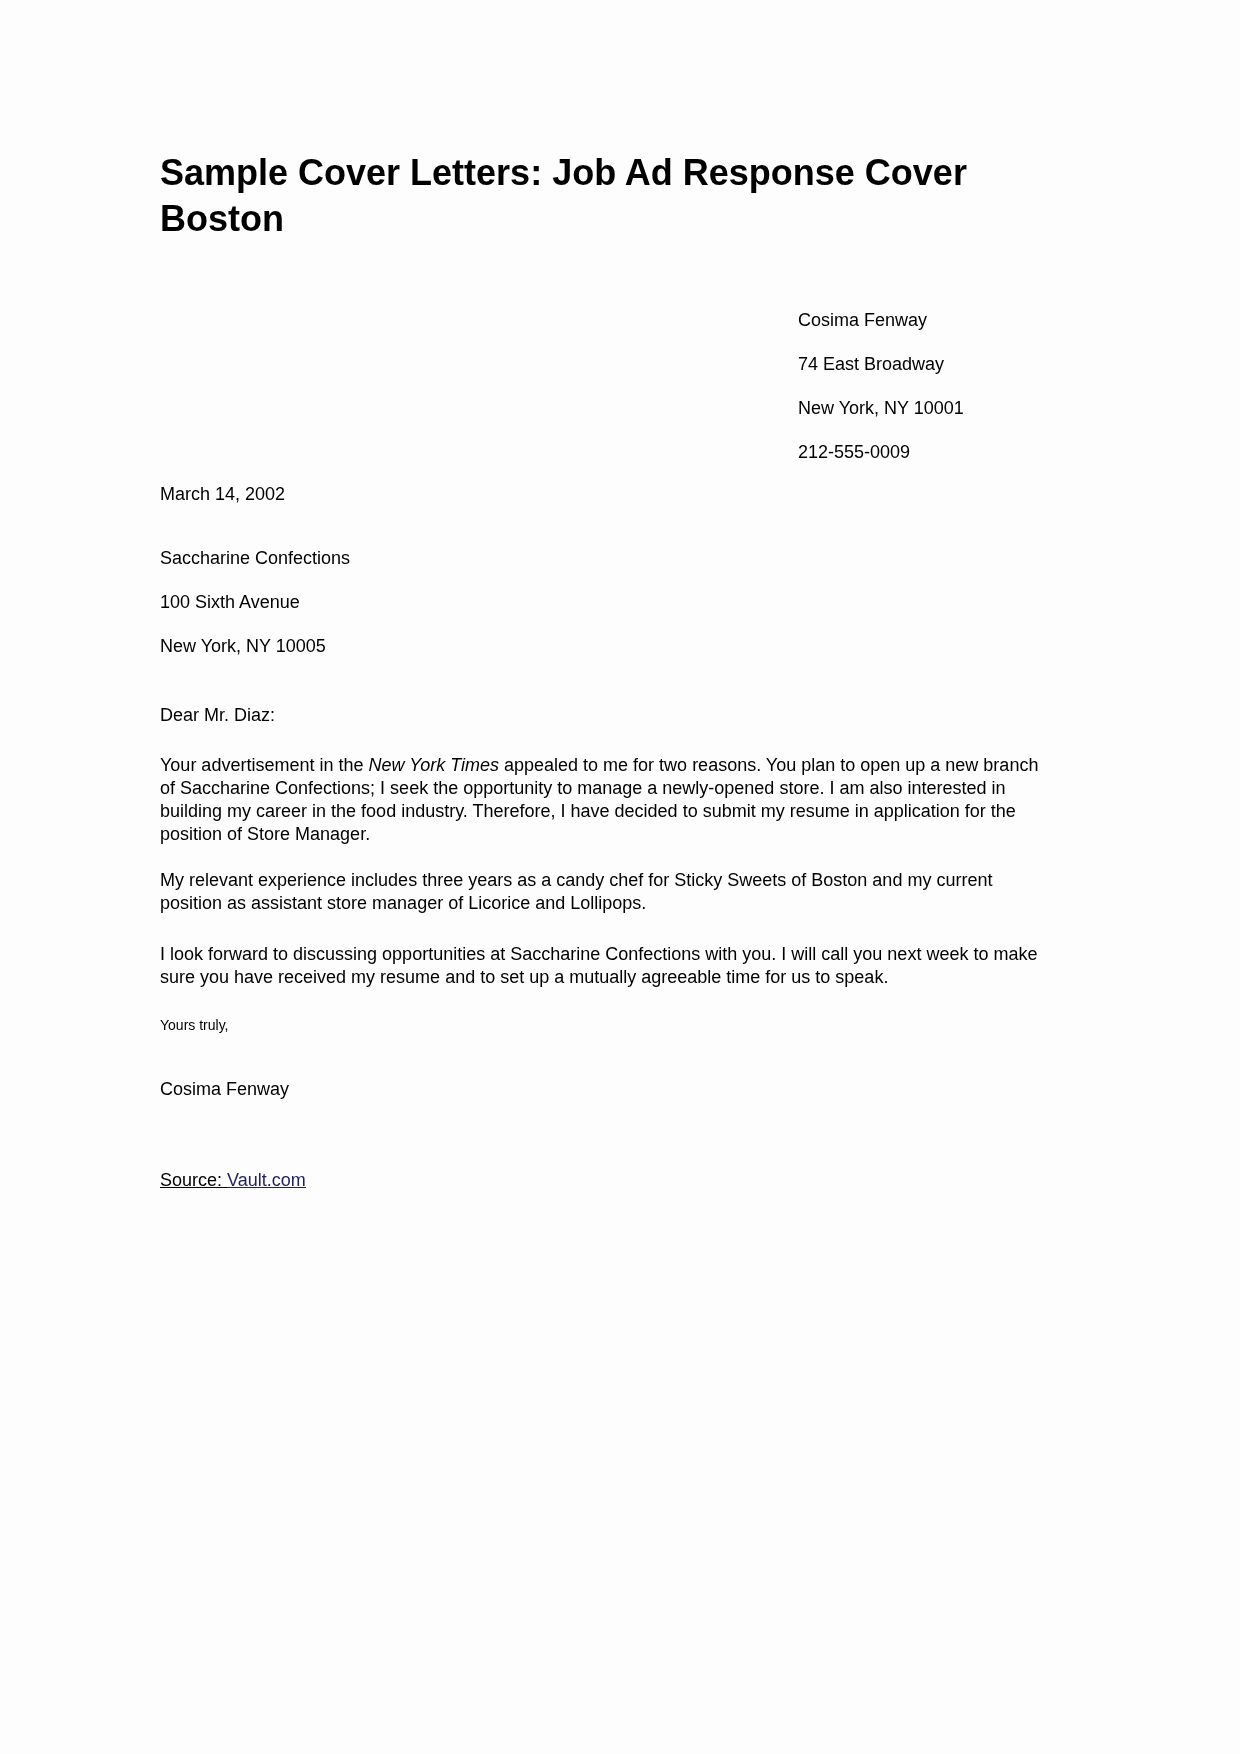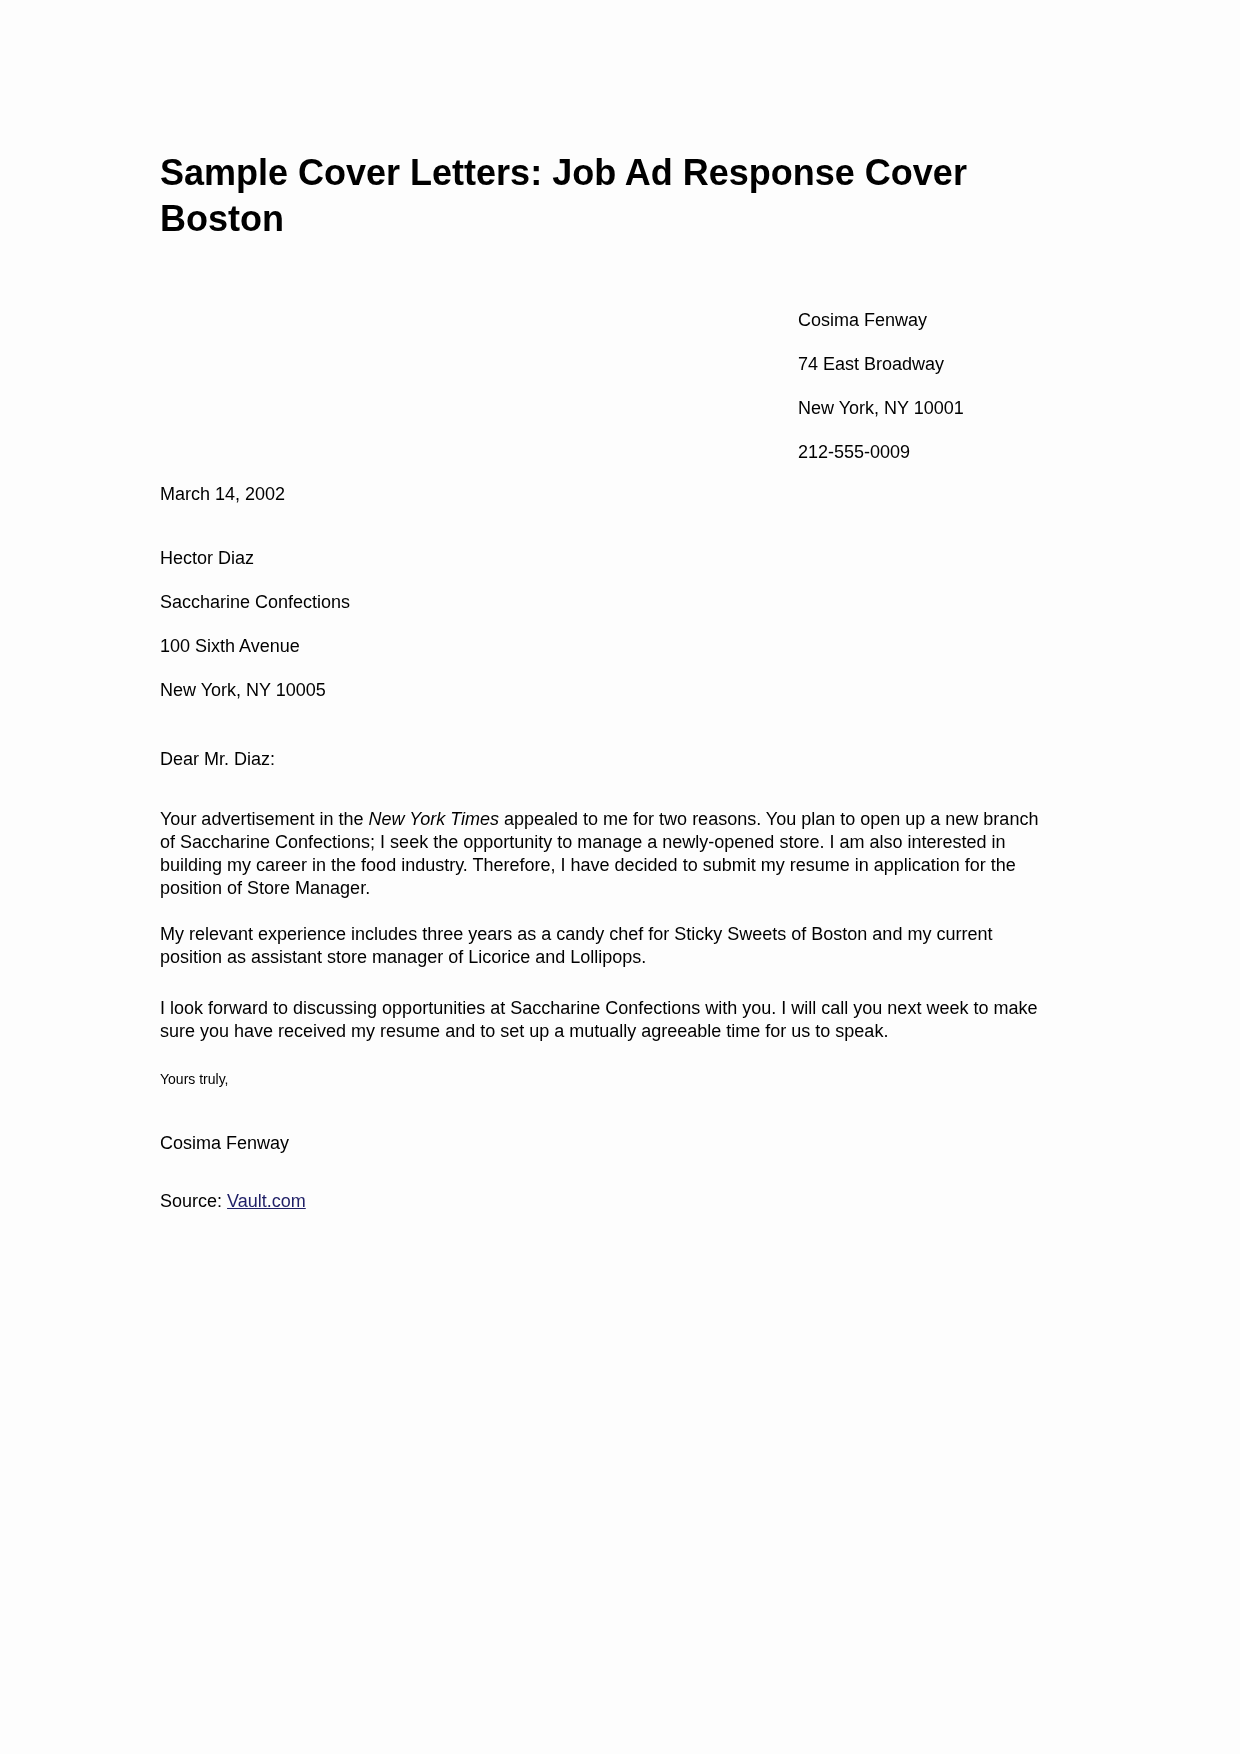--- a/index.html
+++ b/index.html
@@ -48,38 +48,39 @@
   .salutation{
     font-size:18px;
     line-height:22px;
     margin-top:25px;
   }
   .para{
     font-size:18px;
     line-height:23px;
     max-width:880px;
   }
-  .para-1{margin-top:38px;}
+  .para-1{margin-top:28px;}
   .para-2{margin-top:23px;}
   .para-3{margin-top:28px;}
   .italic{font-style:italic;}
   .closing{
     font-size:14px;
     line-height:22px;
     margin-top:25px;
   }
   .signature{
     font-size:18px;
     line-height:22px;
     margin-top:42px;
   }
   .source-line{
     font-size:18px;
     line-height:22px;
-    margin-top:36px;
+    margin-top:69px;
+    text-decoration:underline;
   }
   .source-link{
     color:var(--link-color);
     text-decoration:underline;
     cursor:pointer;
   }
 </style>
 </head>
 <body>
 
@@ -92,21 +93,20 @@
   <div class="address-block sender-block">
     <div>Cosima Fenway</div>
     <div>74 East Broadway</div>
     <div>New York, NY 10001</div>
     <div>212-555-0009</div>
   </div>
 
   <div class="date-line">March 14, 2002</div>
 
   <div class="address-block recipient-block">
-    <div>Hector Diaz</div>
     <div>Saccharine Confections</div>
     <div>100 Sixth Avenue</div>
     <div>New York, NY 10005</div>
   </div>
 
   <div class="salutation">Dear Mr. Diaz:</div>
 
   <p class="para para-1"><span>Your advertisement in the </span><span class="italic">New York Times</span><span> appealed to me for two reasons. You plan to open up a new branch of Saccharine Confections; I seek the opportunity to manage a newly-opened store. I am also interested in building my career in the food industry. Therefore, I have decided to submit my resume in application for the position of Store Manager.</span></p>
 
   <p class="para para-2">My relevant experience includes three years as a candy chef for Sticky Sweets of Boston and my current position as assistant store manager of Licorice and Lollipops.</p>

